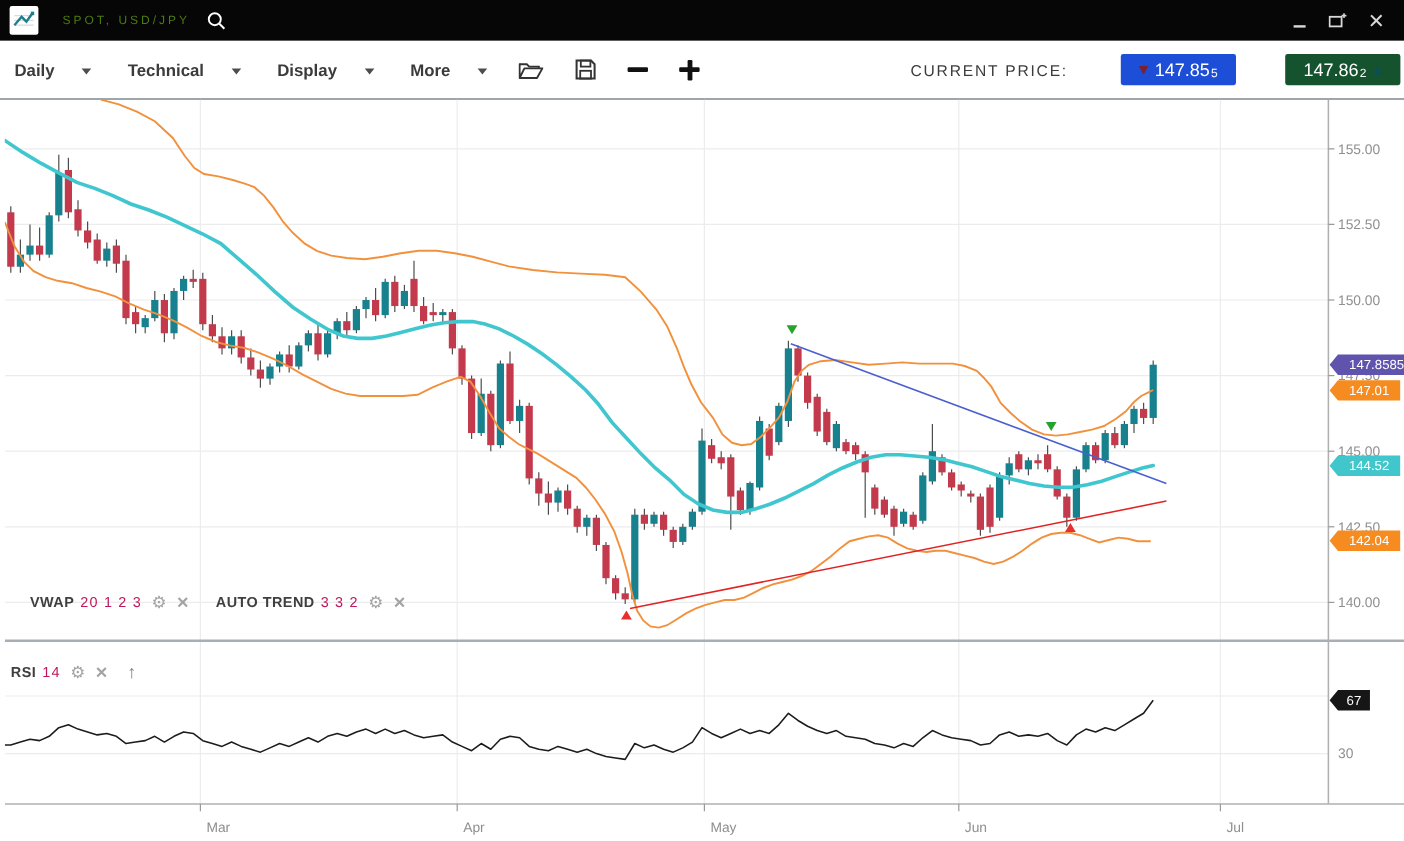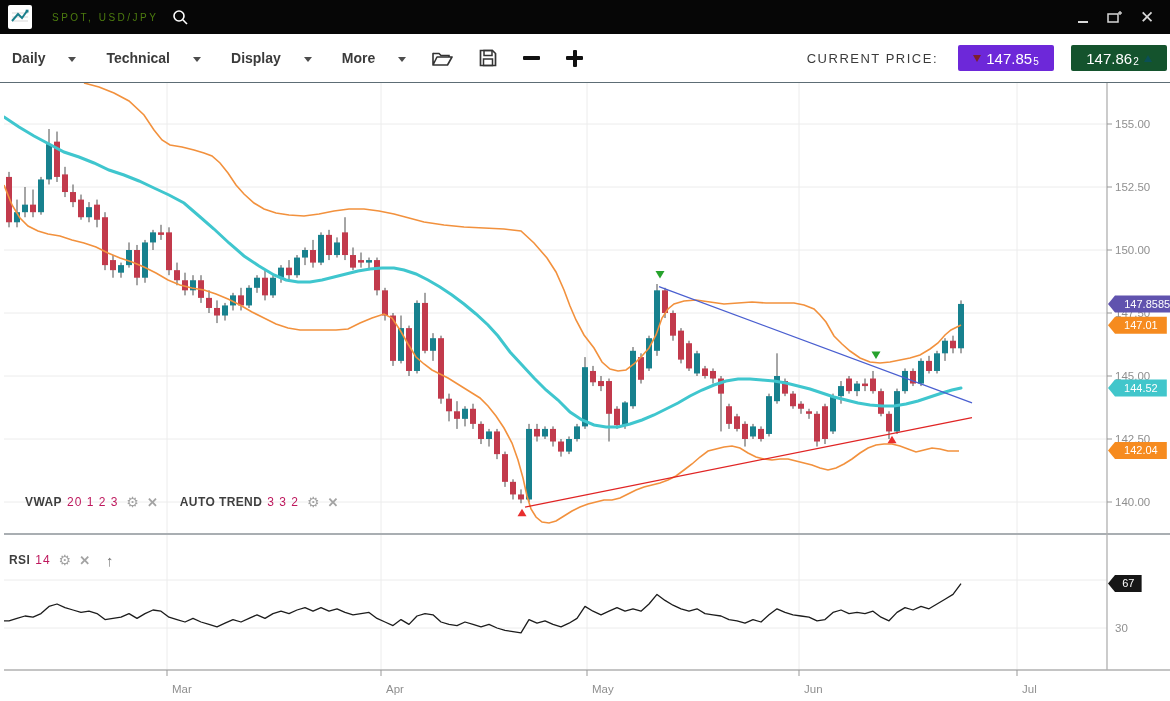--- a/index.html
+++ b/index.html
@@ -26,25 +26,25 @@
         margin-left:30px;cursor:pointer;white-space:nowrap;gap:16px;}
   .menu:first-child{margin-left:12px;}
   .caret{width:0;height:0;border-left:4.5px solid transparent;border-right:4.5px solid transparent;
          border-top:5px solid #4d4d4d;margin-left:7px;margin-top:2px;}
   .tb-ic{margin-left:26px;display:flex;align-items:center;cursor:pointer;}
   .zoom-minus{width:17px;height:4px;background:#111;border-radius:1px;}
   .zoom-plus{position:relative;width:17px;height:17px;}
   .zoom-plus:before,.zoom-plus:after{content:"";position:absolute;background:#111;border-radius:1px;}
   .zoom-plus:before{left:0;top:6.5px;width:17px;height:4px;}
   .zoom-plus:after{left:6.5px;top:0;width:4px;height:17px;}
-  .tb-right{margin-left:auto;display:flex;align-items:center;margin-right:3px;}
+  .tb-right{margin-left:auto;display:flex;align-items:center;margin-right:3px;gap:24px;}
   .cp-label{font-size:13px;letter-spacing:1.5px;color:#3b3b3b;margin-right:20px;}
   .px-box{width:96px;height:26px;border-radius:2px;color:#fff;font-size:15px;
           display:flex;align-items:center;justify-content:center;cursor:pointer;position:relative;}
-  .px-bid{background:#6d28d9;margin-right:17px;}
+  .px-bid{background:#1d4ed8;margin-right:17px;}
   .px-ask{background:#14532d;}
   .px-sub{font-size:10px;position:relative;top:3px;margin-left:1px;}
   .arr-dn{width:0;height:0;border-left:4px solid transparent;border-right:4px solid transparent;
           border-top:7px solid #7d1f2c;margin-right:5px;}
   .arr-up{width:0;height:0;border-left:4px solid transparent;border-right:4px solid transparent;
           border-bottom:7px solid #0b4f55;margin-left:5px;}
   
   .chart-area{position:absolute;left:4px;top:83px;width:1170px;height:618px;}
   
   .ind-row{position:absolute;display:flex;align-items:center;font-size:12px;height:16px;}

